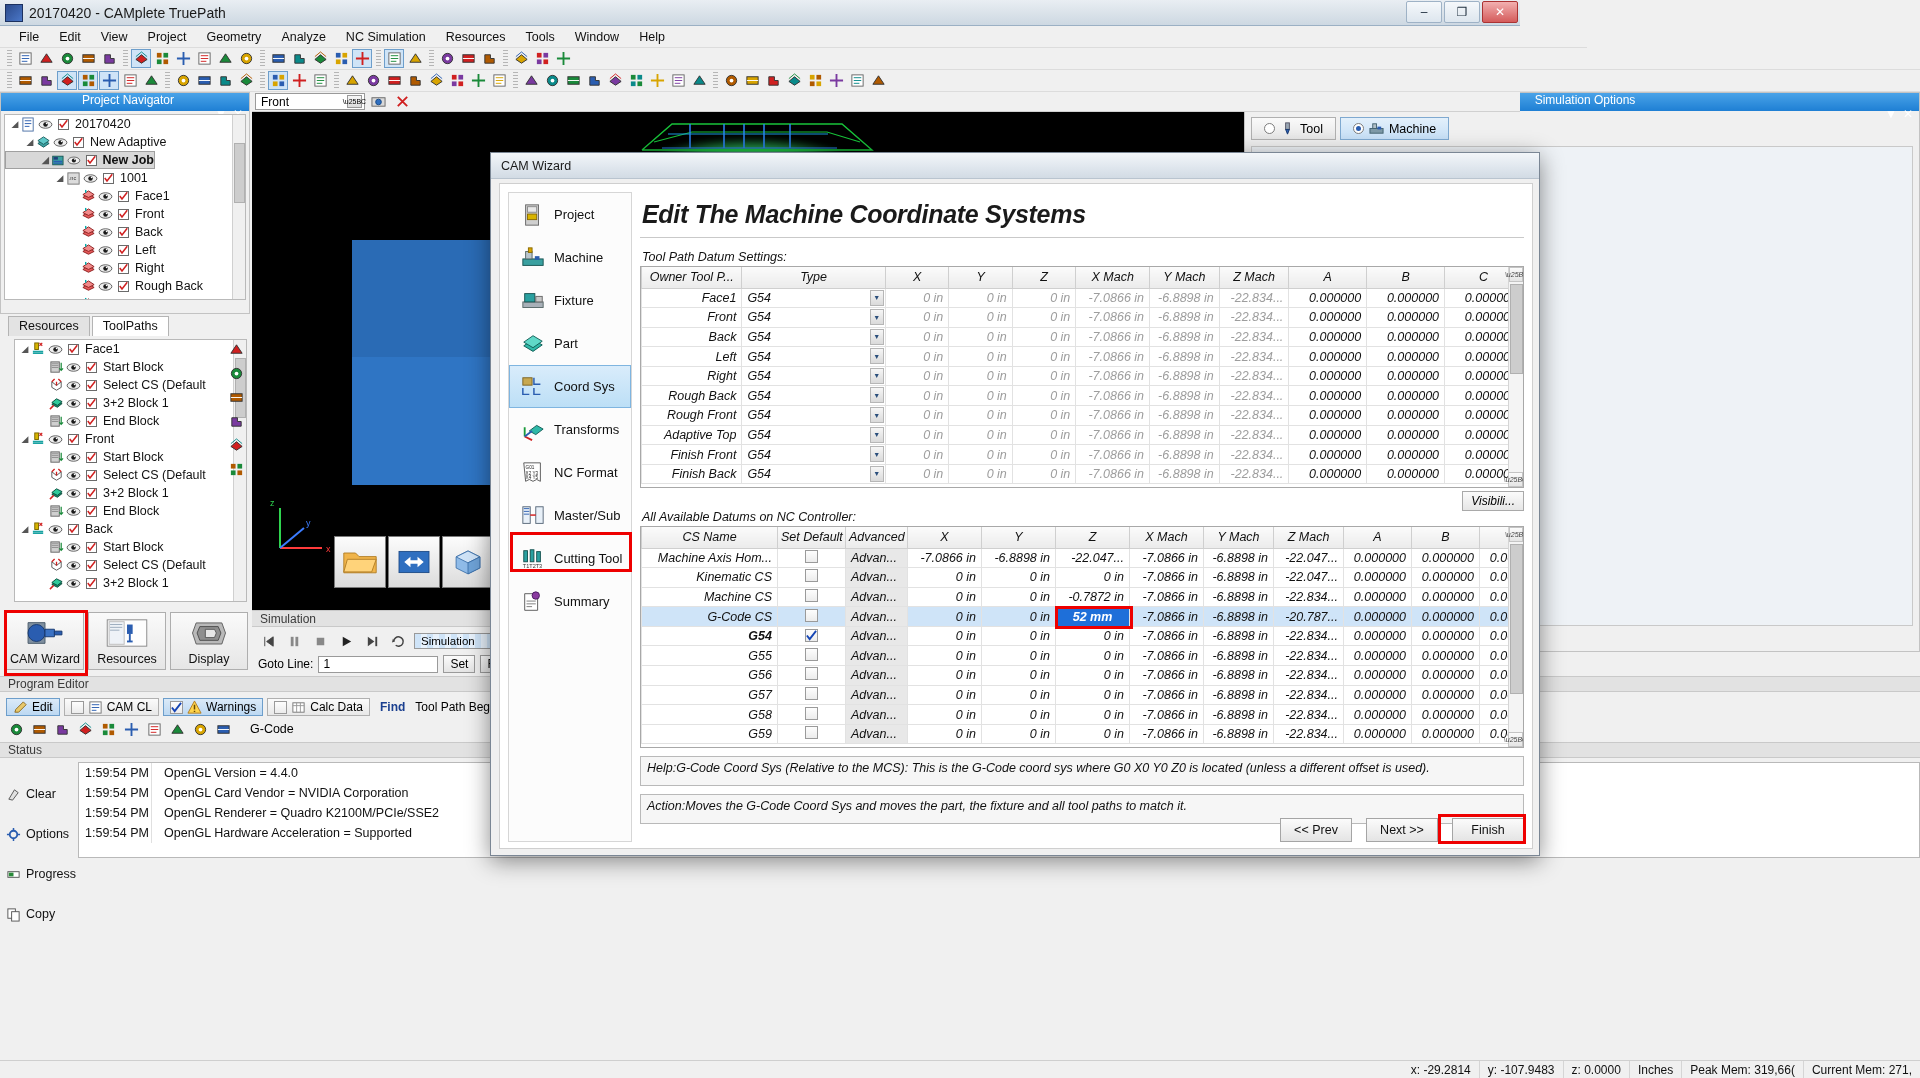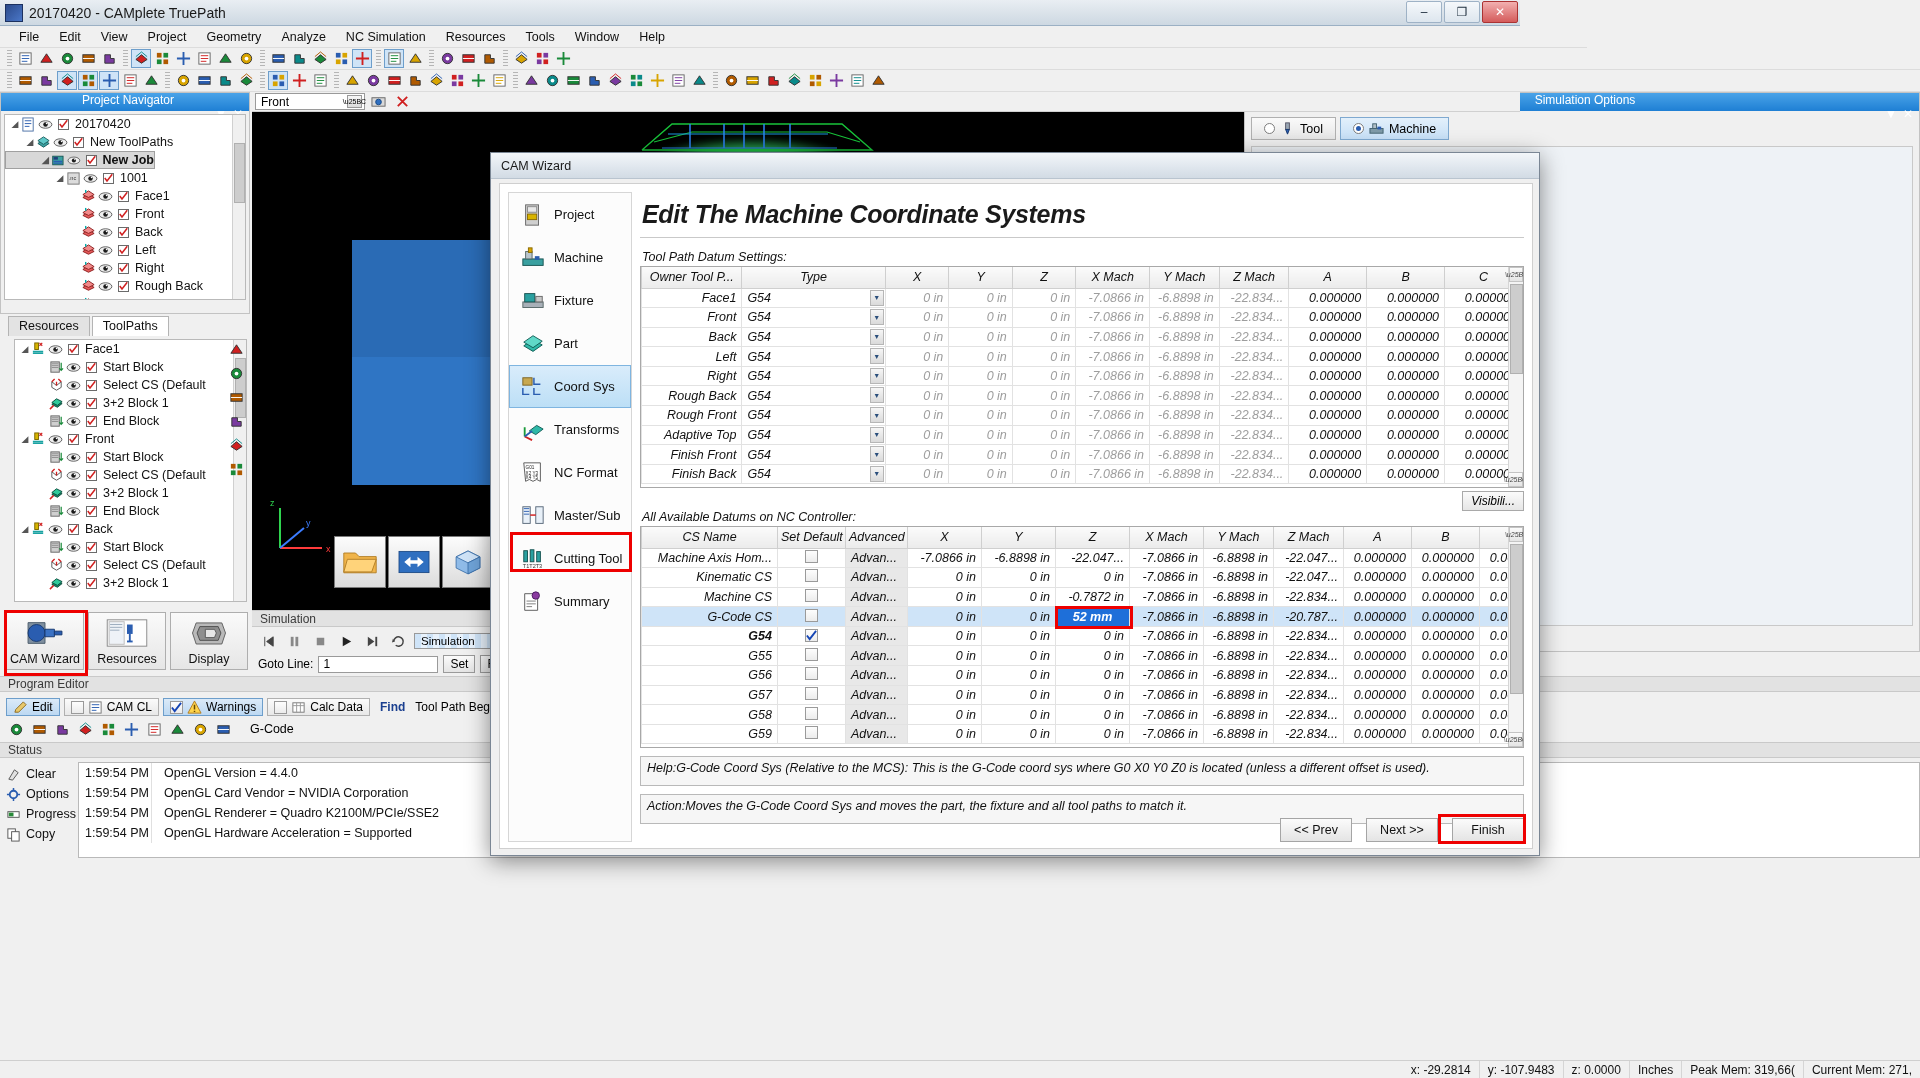--- a/index.html
+++ b/index.html
@@ -111,21 +111,21 @@
   .pe-btn.on{ background:linear-gradient(to bottom,#dbeaf8,#bcd8f2); border-color:#6d9ecb;}
   .pe-bar2{ position:absolute; left:0; top:718px; width:1920px; height:22px;
     display:flex; align-items:center; padding-left:6px; gap:2px;}
 
   
   .status-hdr{ position:absolute; left:0; top:742px; width:1920px; height:16px;
     background:#e2e2e2; border-top:1px solid #c9c9c9;border-bottom:1px solid #c9c9c9;
     font-size:12px; color:#3a3a3a; padding-left:8px; display:flex; align-items:center;}
   .status-area{ position:absolute; left:0; top:760px; width:1920px; height:100px; display:flex; }
   .status-left{ width:78px; padding-top:4px; font-size:12.5px; }
-  .sl-item{ display:flex; align-items:center; gap:5px; height:20px; padding-left:6px; color:#111;}
+  .sl-item{ display:flex; align-items:center; gap:5px; height:20px; padding-left:6px; color:#111;margin-top:20px;}
   .status-log{ flex:1; background:#fff; border:1px solid #b9b9b9; margin:2px 0 2px 0;
     font-size:12.5px; overflow:hidden; position:relative;}
   .log-row{ display:flex; height:20px; align-items:center; }
   .log-time{ width:72px; padding-left:6px; color:#111; }
   .log-sep{ width:1px; height:100%; background:#e0e0e0; }
   .log-msg{ padding-left:12px; color:#111; }
 
   
   .botbar{ position:absolute; left:0; bottom:0; width:1920px; height:18px;
     background:#f0f0f0; border-top:1px solid #cfcfcf; display:flex; align-items:center;
@@ -703,21 +703,21 @@
             <svg class="eye" viewBox="0 0 20 12">
               <ellipse cx="10" cy="6" rx="8.5" ry="5" fill="#efefef" stroke="#3a3a3a"></ellipse>
               <circle cx="10" cy="6" r="3" fill="#1a1a1a"></circle>
               <circle cx="11.3" cy="4.7" r="1" fill="#fff"></circle>
             </svg>
             <span class="chk">
               <svg viewBox="0 0 12 12">
                 <path d="M1 6 L4 10 L11 1" stroke="#d02020" stroke-width="2" fill="none"></path>
               </svg>
             </span>
-            <span class="tlabel">New ToolPaths</span>
+            <span class="tlabel">New Adaptive</span>
           </div>
           <div class="trow sel" style="padding-left: 34px; width: 150px;">
             <span class="tw">◢</span>
             <svg class="ic" viewBox="0 0 16 16">
               <rect x="2" y="3" width="12" height="10" fill="#3aa0a0" stroke="#14514f"></rect>
               <rect x="3" y="4" width="5" height="3" fill="#1f3f7a"></rect>
               <path d="M3 9h10M3 11h10" stroke="#2a5db0" stroke-width="1.4"></path>
             </svg>
             <svg class="eye" viewBox="0 0 20 12">
               <ellipse cx="10" cy="6" rx="8.5" ry="5" fill="#efefef" stroke="#3a3a3a"></ellipse>

